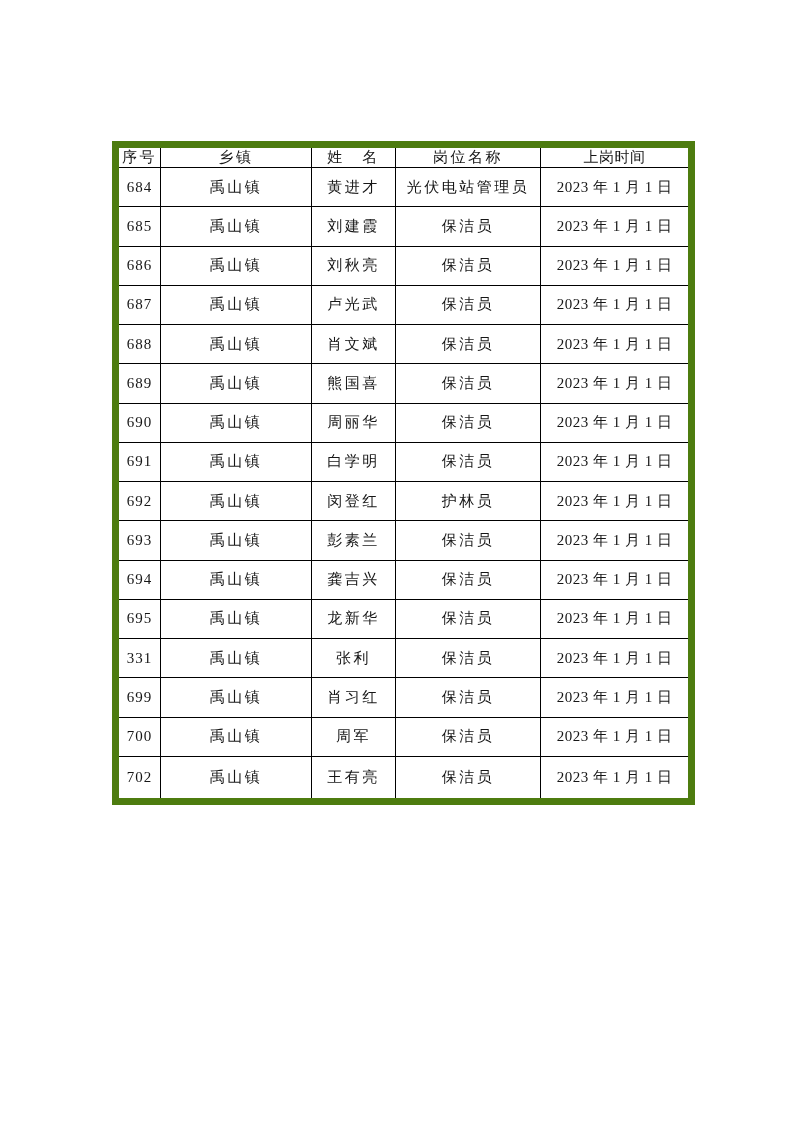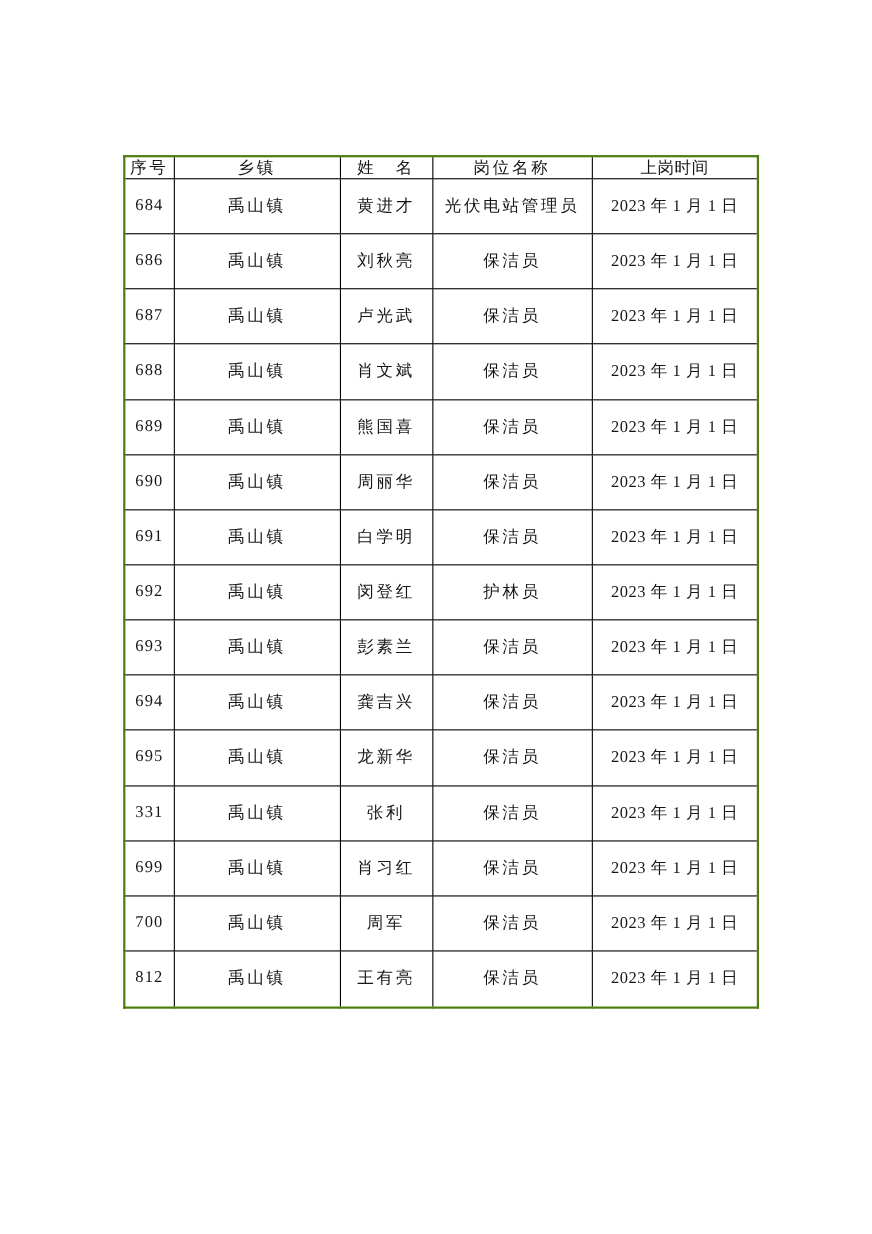--- a/index.html
+++ b/index.html
@@ -14,24 +14,24 @@
     background: #ffffff;
     overflow: hidden;
     font-family: "Liberation Serif", "DejaVu Serif", serif;
     color: #161616;
   }
   table.personnel {
     position: absolute;
     left: 112px;
     top: 141px;
     width: 576px;
-    height: 776px;
+    height: 664px;
     border-collapse: collapse;
     table-layout: fixed;
-    border: 2px solid #4d7c0f;
+    border: 7px solid #4d7c0f;
   }
   table.personnel th,
   table.personnel td {
     border: 1px solid #000000;
     text-align: center;
     vertical-align: middle;
     font-weight: normal;
     font-size: 15px;
     padding: 0;
     letter-spacing: 2.5px;
@@ -68,20 +68,27 @@
         <th class="col-position">岗位名称</th>
         <th class="col-date">上岗时间</th>
       </tr>
     </thead>
     <tbody>
         <tr>
     <td class="col-no">684</td>
     <td class="col-town">禹山镇</td>
     <td class="col-name">黄进才</td>
     <td class="col-position">光伏电站管理员</td>
+    <td class="col-date">2023 年 1 月 1 日</td>
+  </tr>
+        <tr>
+    <td class="col-no">685</td>
+    <td class="col-town">禹山镇</td>
+    <td class="col-name">刘建霞</td>
+    <td class="col-position">保洁员</td>
     <td class="col-date">2023 年 1 月 1 日</td>
   </tr>
         <tr>
     <td class="col-no">686</td>
     <td class="col-town">禹山镇</td>
     <td class="col-name">刘秋亮</td>
     <td class="col-position">保洁员</td>
     <td class="col-date">2023 年 1 月 1 日</td>
   </tr>
         <tr>
@@ -162,21 +169,21 @@
     <td class="col-date">2023 年 1 月 1 日</td>
   </tr>
         <tr>
     <td class="col-no">700</td>
     <td class="col-town">禹山镇</td>
     <td class="col-name">周军</td>
     <td class="col-position">保洁员</td>
     <td class="col-date">2023 年 1 月 1 日</td>
   </tr>
         <tr>
-    <td class="col-no">812</td>
+    <td class="col-no">702</td>
     <td class="col-town">禹山镇</td>
     <td class="col-name">王有亮</td>
     <td class="col-position">保洁员</td>
     <td class="col-date">2023 年 1 月 1 日</td>
   </tr>
       </tbody>
   </table>
 </div>
 
 </body></html>

